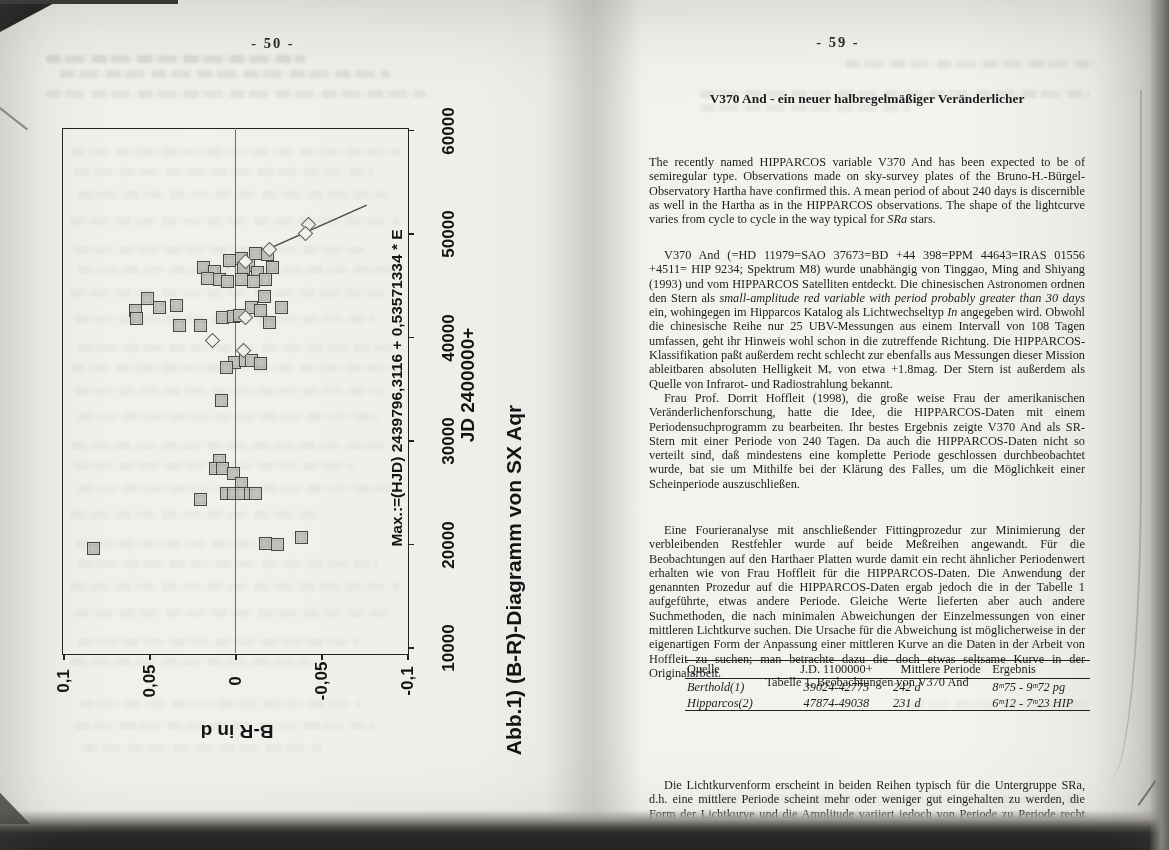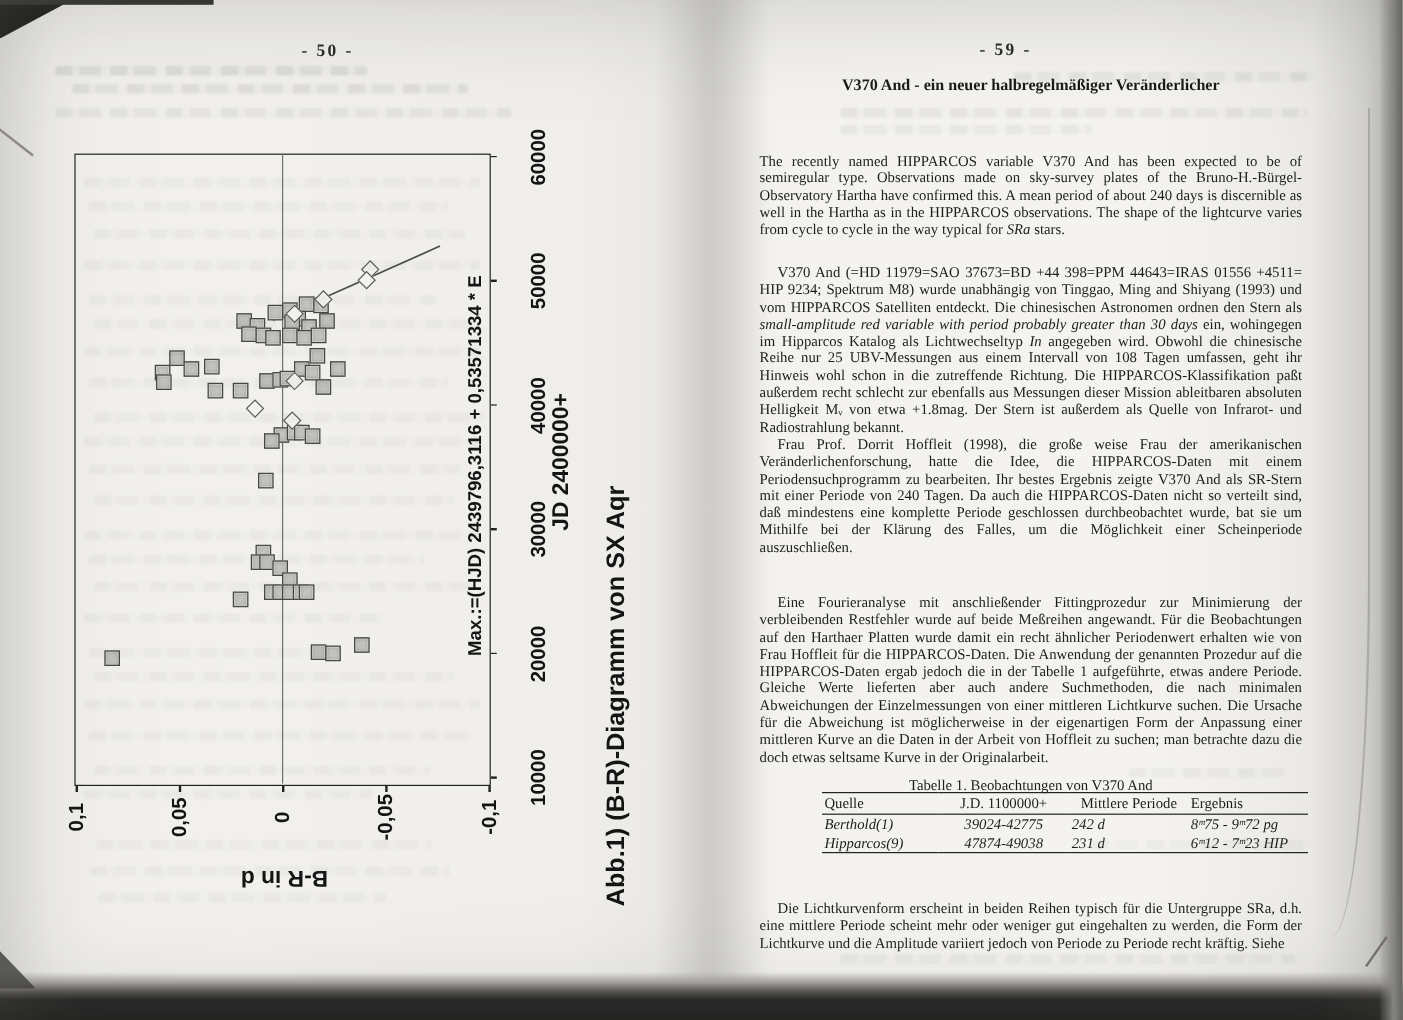--- a/index.html
+++ b/index.html
@@ -51,21 +51,21 @@
   .tl-jd{font-size:17px;transform:translate(-50%,-50%) rotate(-90deg);}
   .tl-br{font-size:17px;transform:translate(-50%,-50%) rotate(-90deg);}
   .tm{position:absolute;background:#222;}
   .axis-title{font-size:19px;}
   .axis-title.jd{left:468px;top:385px;transform:translate(-50%,-50%) rotate(-90deg);}
   .axis-title.br{left:237px;top:731px;transform:translate(-50%,-50%) rotate(180deg);}
   .formula{left:397px;top:388px;font-size:15.5px;transform:translate(-50%,-50%) rotate(-90deg);}
   .fig-caption{left:514px;top:580px;font-size:21px;transform:translate(-50%,-50%) rotate(-90deg);}
   
   .rp-col{position:absolute;left:633px;top:0;width:452px;height:850px;font-size:12.3px;line-height:14.3px;}
-  .rp-col .block{position:absolute;left:0;right:0;}
+  .rp-col .block{position:absolute;left:16px;right:0;margin-top:28px;}
   .title{top:64px;text-align:center;font-weight:bold;font-size:13.4px;color:#1a1a1a;}
   .abs-label{top:111px;left:26px;right:auto;font-weight:bold;font-size:12.6px;}
   .para{text-align:justify;}
   .para.ind{text-indent:15px;}
   .seg-i{font-style:italic;}
   .tcap{top:647px;text-align:center;}
   table.obs{position:absolute;left:52px;top:660px;width:405px;border-collapse:collapse;
         border-top:1.6px solid #222;border-bottom:1.6px solid #222;font-size:12.3px;}
   table.obs th{font-weight:normal;border-bottom:1.1px solid #222;padding:1px 2px 2px;}
   table.obs td{padding:1px 2px 0;font-style:italic;}
@@ -196,21 +196,21 @@
           </tr>
         </thead>
       <tbody>
           <tr>
             <td class="c-quelle">Berthold(1)</td>
             <td class="c-jd">39024-42775</td>
             <td class="c-per">242 d</td>
             <td class="c-amp">8ᵐ75 - 9ᵐ72 pg</td>
           </tr>
           <tr>
-            <td class="c-quelle">Hipparcos(9)</td>
+            <td class="c-quelle">Hipparcos(2)</td>
             <td class="c-jd">47874-49038</td>
             <td class="c-per">231 d</td>
             <td class="c-amp">6ᵐ12 - 7ᵐ23 HIP</td>
           </tr>
         </tbody>
     </table>
     <div class="block para ind" style="top:750px">Die Lichtkurvenform erscheint in beiden Reihen typisch für die Untergruppe SRa, d.h. eine mittlere Periode scheint mehr oder weniger gut eingehalten zu werden, die Form der Lichtkurve und die Amplitude variiert jedoch von Periode zu Periode recht kräftig. Siehe</div>
   </div>
 
   <div class="bar-bottom"></div>

